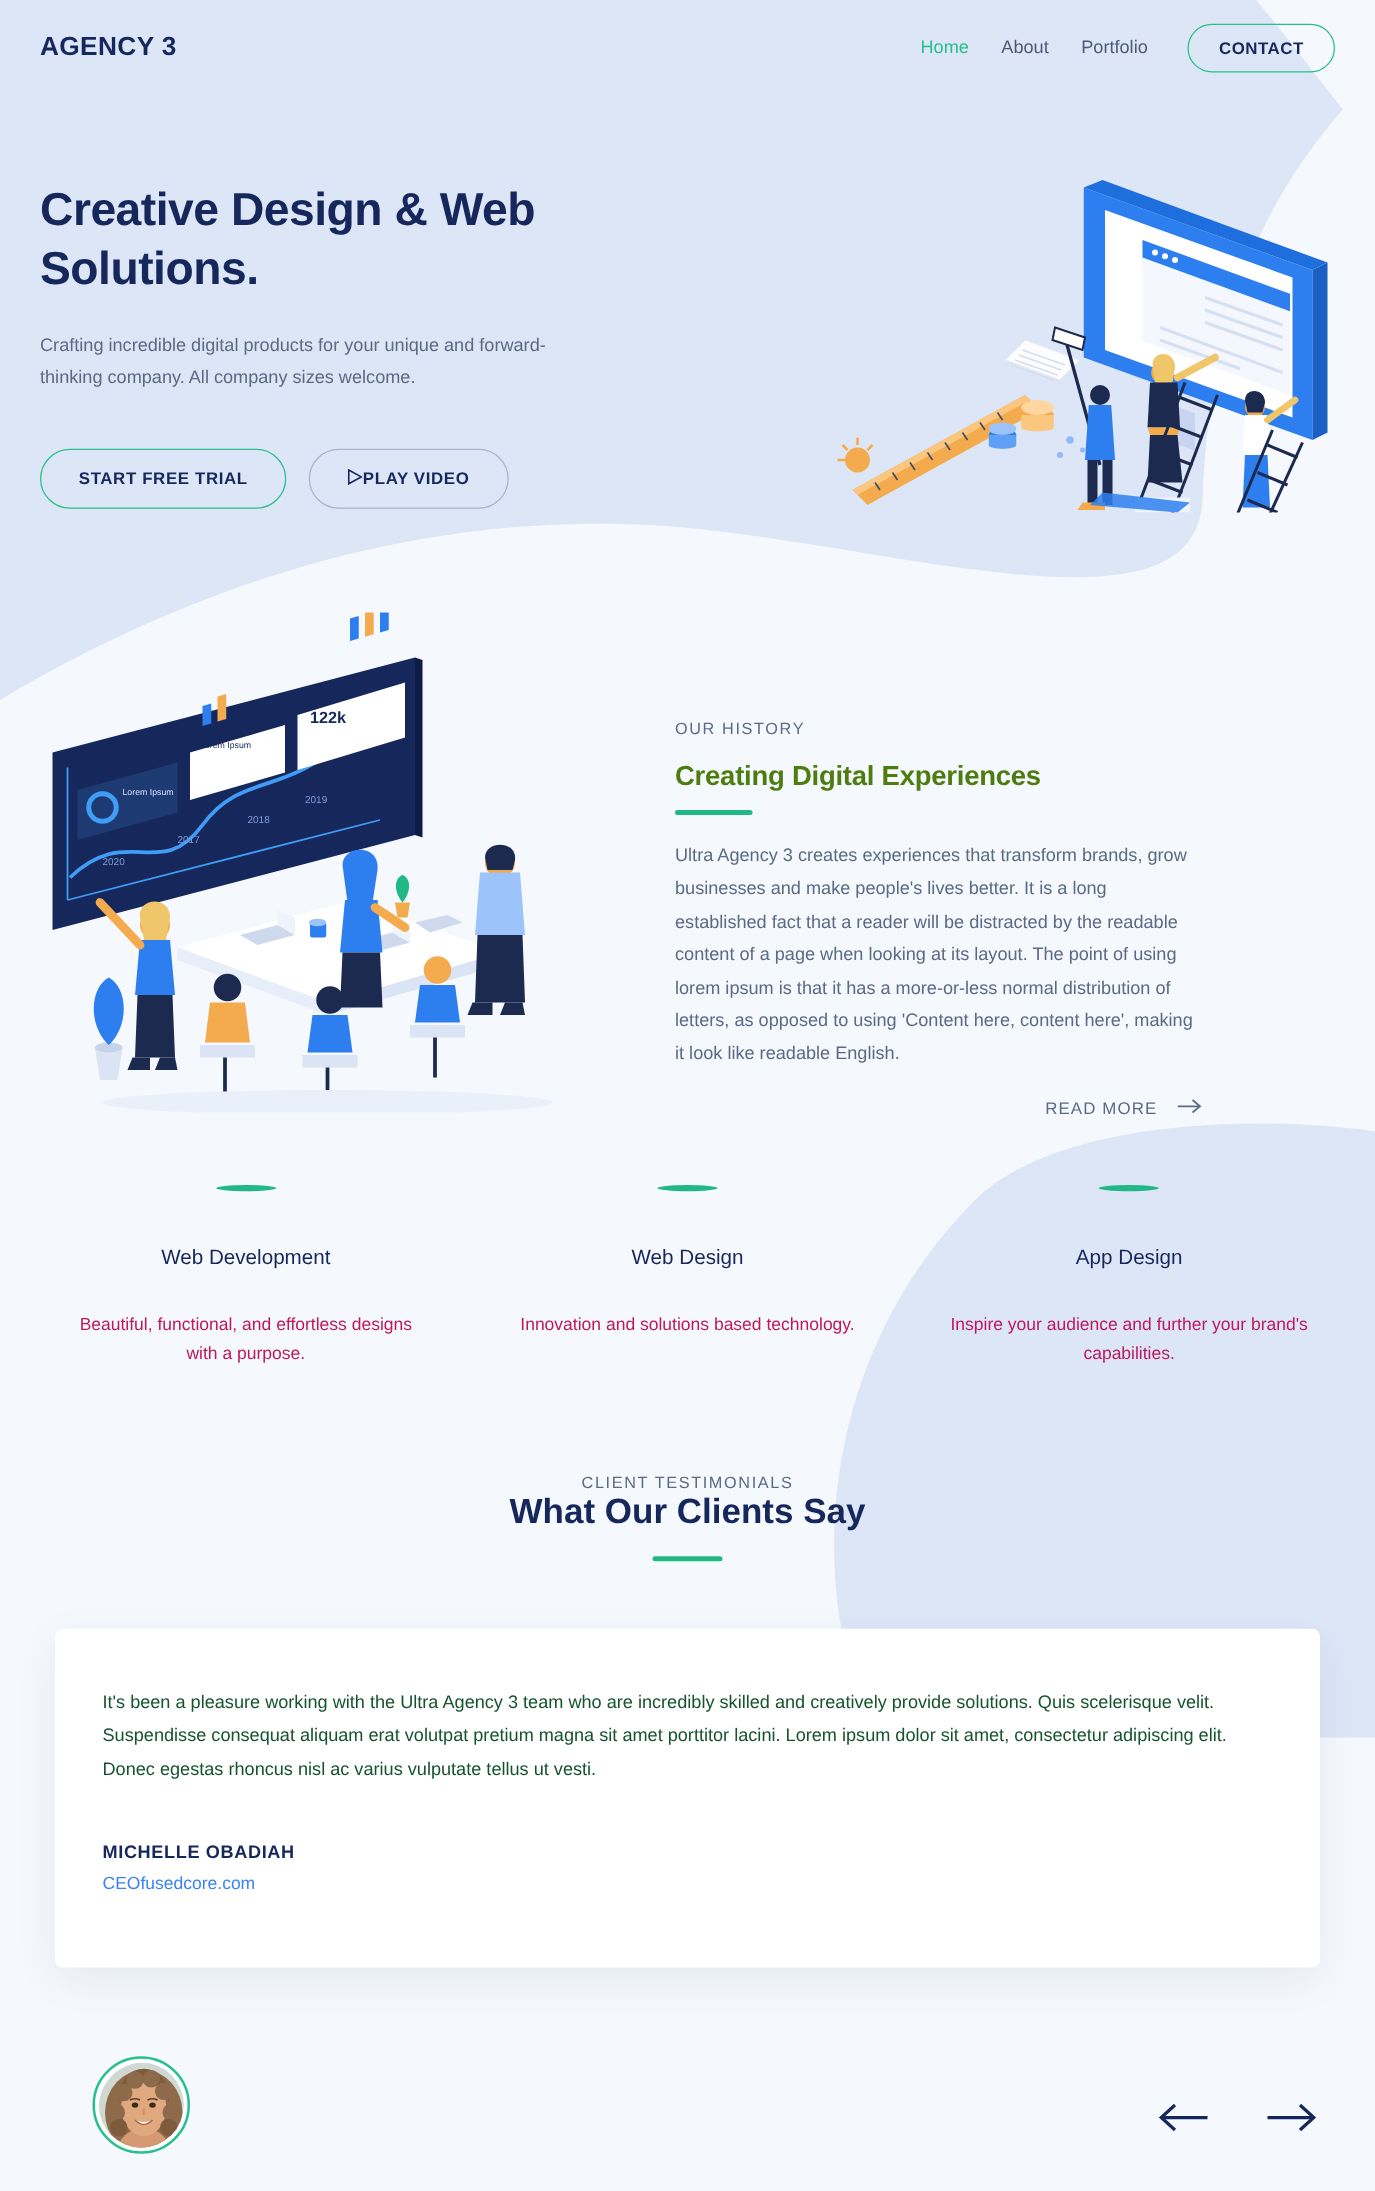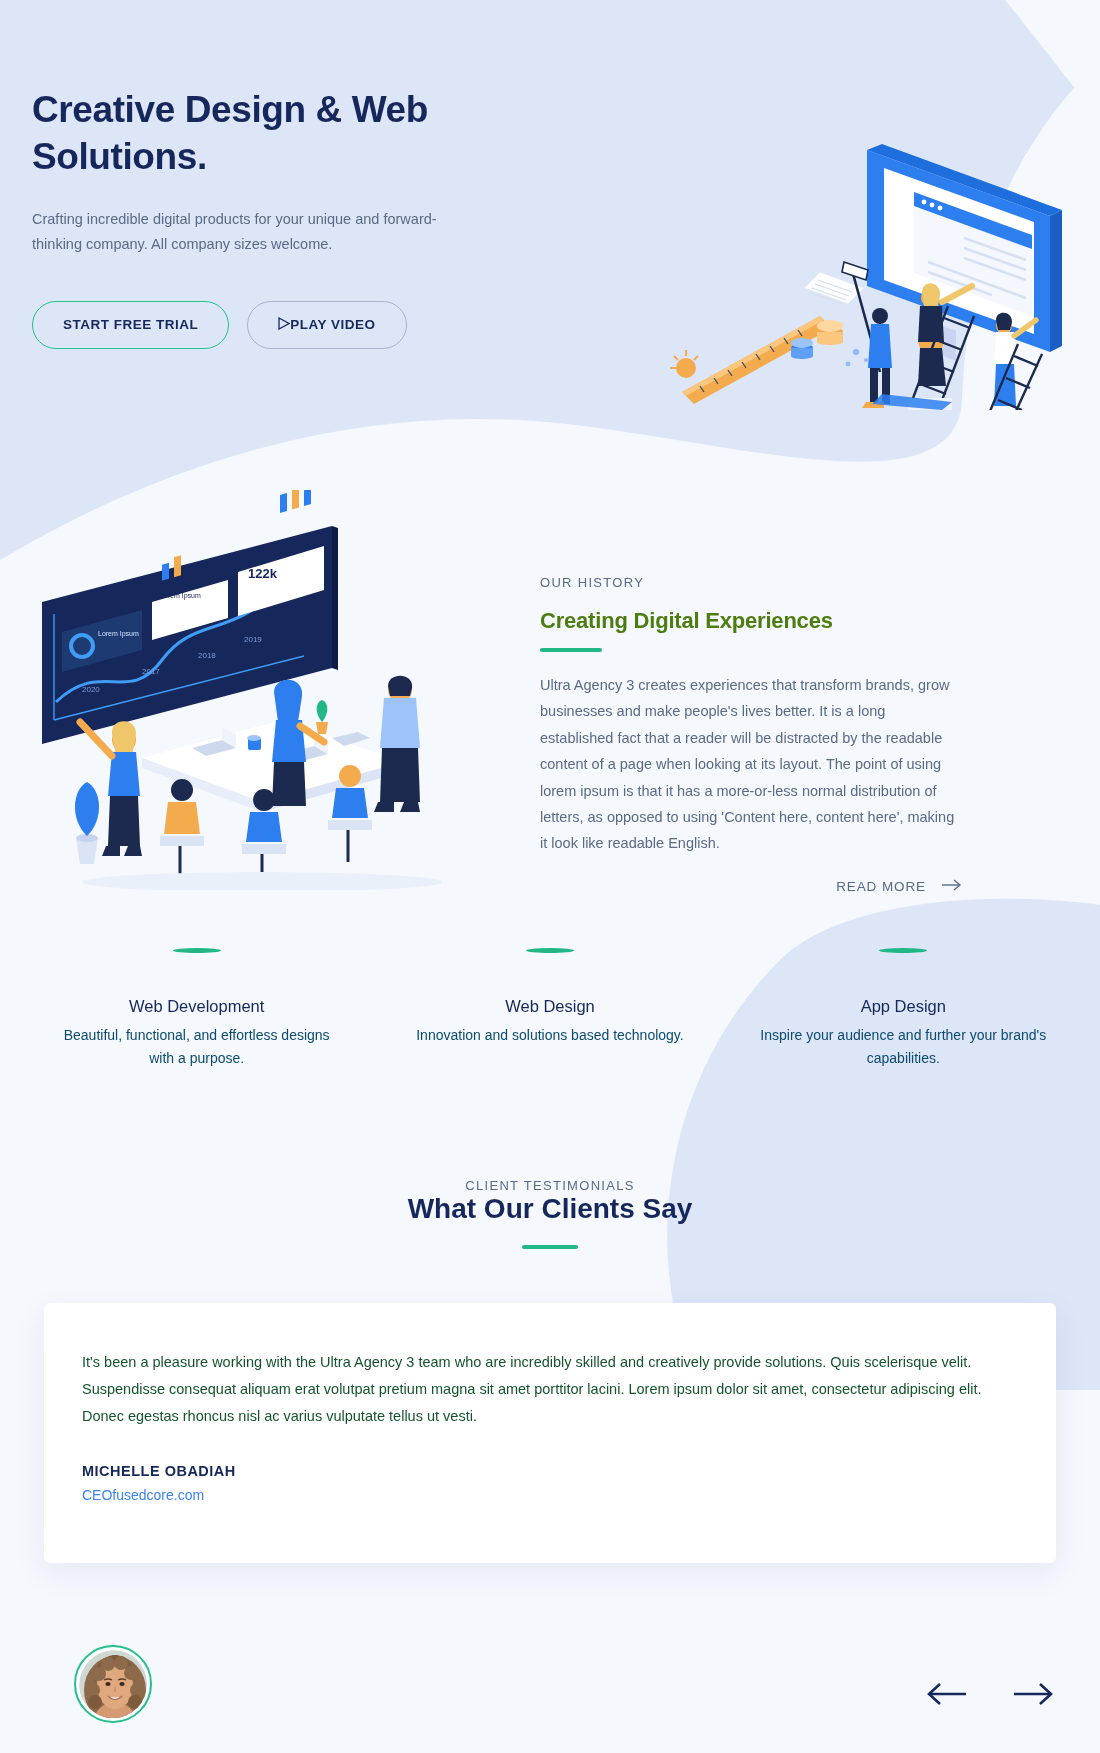--- a/index.html
+++ b/index.html
@@ -107,21 +107,21 @@
     display: flex; padding: 28px 20px 0 20px;
     height: 190px;
   }
   .service { flex: 1; text-align: center; padding: 0 30px; }
   .service-dash {
     width: 48px; height: 5px; background: #22b886;
     border-radius: 50%; margin: 0 auto 44px auto;
   }
   .service-name { font-size: 16.5px; color: #16275c; }
   .service-desc {
-    margin-top: 8px; font-size: 14px; line-height: 1.65; color: #0c4a6e;
+    margin-top: 32px; font-size: 14px; line-height: 1.65; color: #be185d;
   }
 
   
   .testimonials { position: relative; z-index: 2; padding-top: 68px; }
   .t-head { text-align: center; }
   .t-eyebrow {
     font-size: 13px; letter-spacing: 1.3px; color: #5a6a85;
     text-transform: uppercase;
   }
   h2.t-title {
@@ -136,21 +136,21 @@
     margin: 54px 44px 0 44px;
     background: #ffffff;
     border-radius: 6px;
     padding: 46px 34px 60px 34px;
     box-shadow: 0 10px 34px rgba(22,39,92,0.07);
   }
   .t-quote {
     font-size: 14.5px; line-height: 1.85; color: #14532d; padding-left: 4px;
   }
   .t-name {
-    margin-top: 34px; font-size: 14.5px; font-weight: bold;
+    margin-top: 45px; font-size: 14.5px; font-weight: bold;
     color: #16275c; letter-spacing: 0.5px; padding-left: 4px;
   }
   .t-role { margin-top: 8px; font-size: 14px; color: #3b82f6; padding-left: 4px; }
 
   .avatar-wrap {
     position: absolute; left: 74px; top: 1645px; z-index: 6;
     width: 78px; height: 78px; border-radius: 50%;
     border: 2.5px solid #25c08b; padding: 3px; background: #fff;
   }
   .avatar-img {
@@ -174,20 +174,29 @@
     <rect x="0" y="0" width="1100" height="60" fill="#dde6f7"></rect>
 
     <path d="M1005,0 L1100,0 L1100,120 C1060,70 1030,30 1005,0 Z" fill="#f5f8fd"></path>
 
     <path d="M1100,905 L1100,1390 L700,1390 C640,1260 660,1080 780,960 C840,900 990,890 1100,905 Z" fill="#dde6f7"></path>
   </svg>
 </div>
 
 <section class="hero">
 
+  <nav class="navbar">
+    <div class="brand">AGENCY 3</div>
+    <div class="nav-right">
+      <a class="nav-link active">Home</a>
+      <a class="nav-link">About</a>
+      <a class="nav-link">Portfolio</a>
+      <button class="btn-contact">CONTACT</button>
+    </div>
+  </nav>
 
   <div style="position:absolute;right:28px;top:120px;width:420px;height:290px;z-index:1">
     <svg viewBox="0 0 420 290" width="420" height="290">
 
       <path d="M215,30 L398,96 L398,232 L215,166 Z" fill="#2d7ff0"></path>
       <path d="M215,30 L230,24 L410,90 L398,96 Z" fill="#1f6ede"></path>
       <path d="M398,96 L410,90 L410,226 L398,232 Z" fill="#1a5fc4"></path>
       <path d="M232,48 L382,102 L382,214 L232,160 Z" fill="#ffffff"></path>
 
       <path d="M262,72 L380,115 L380,196 L262,153 Z" fill="#f4f7fd"></path>

